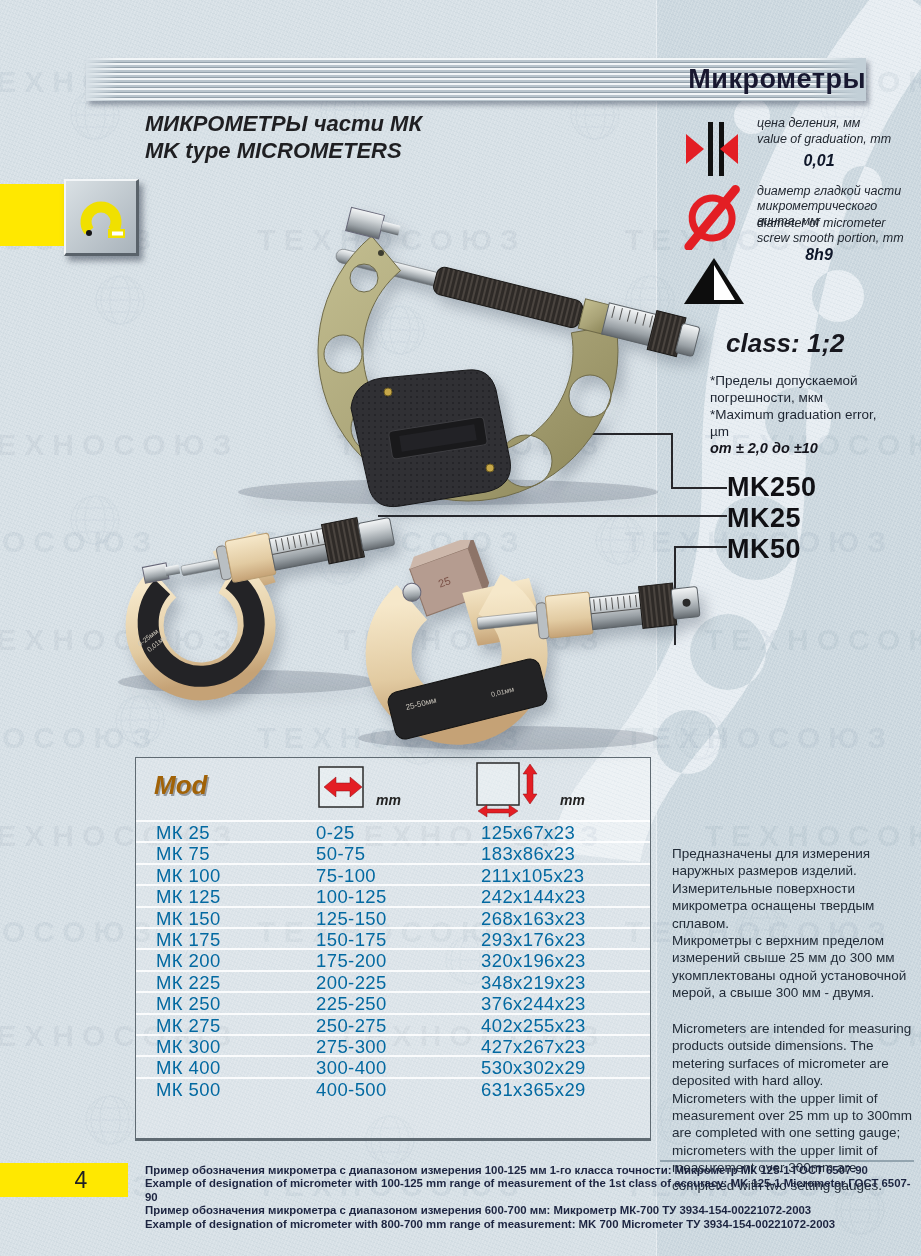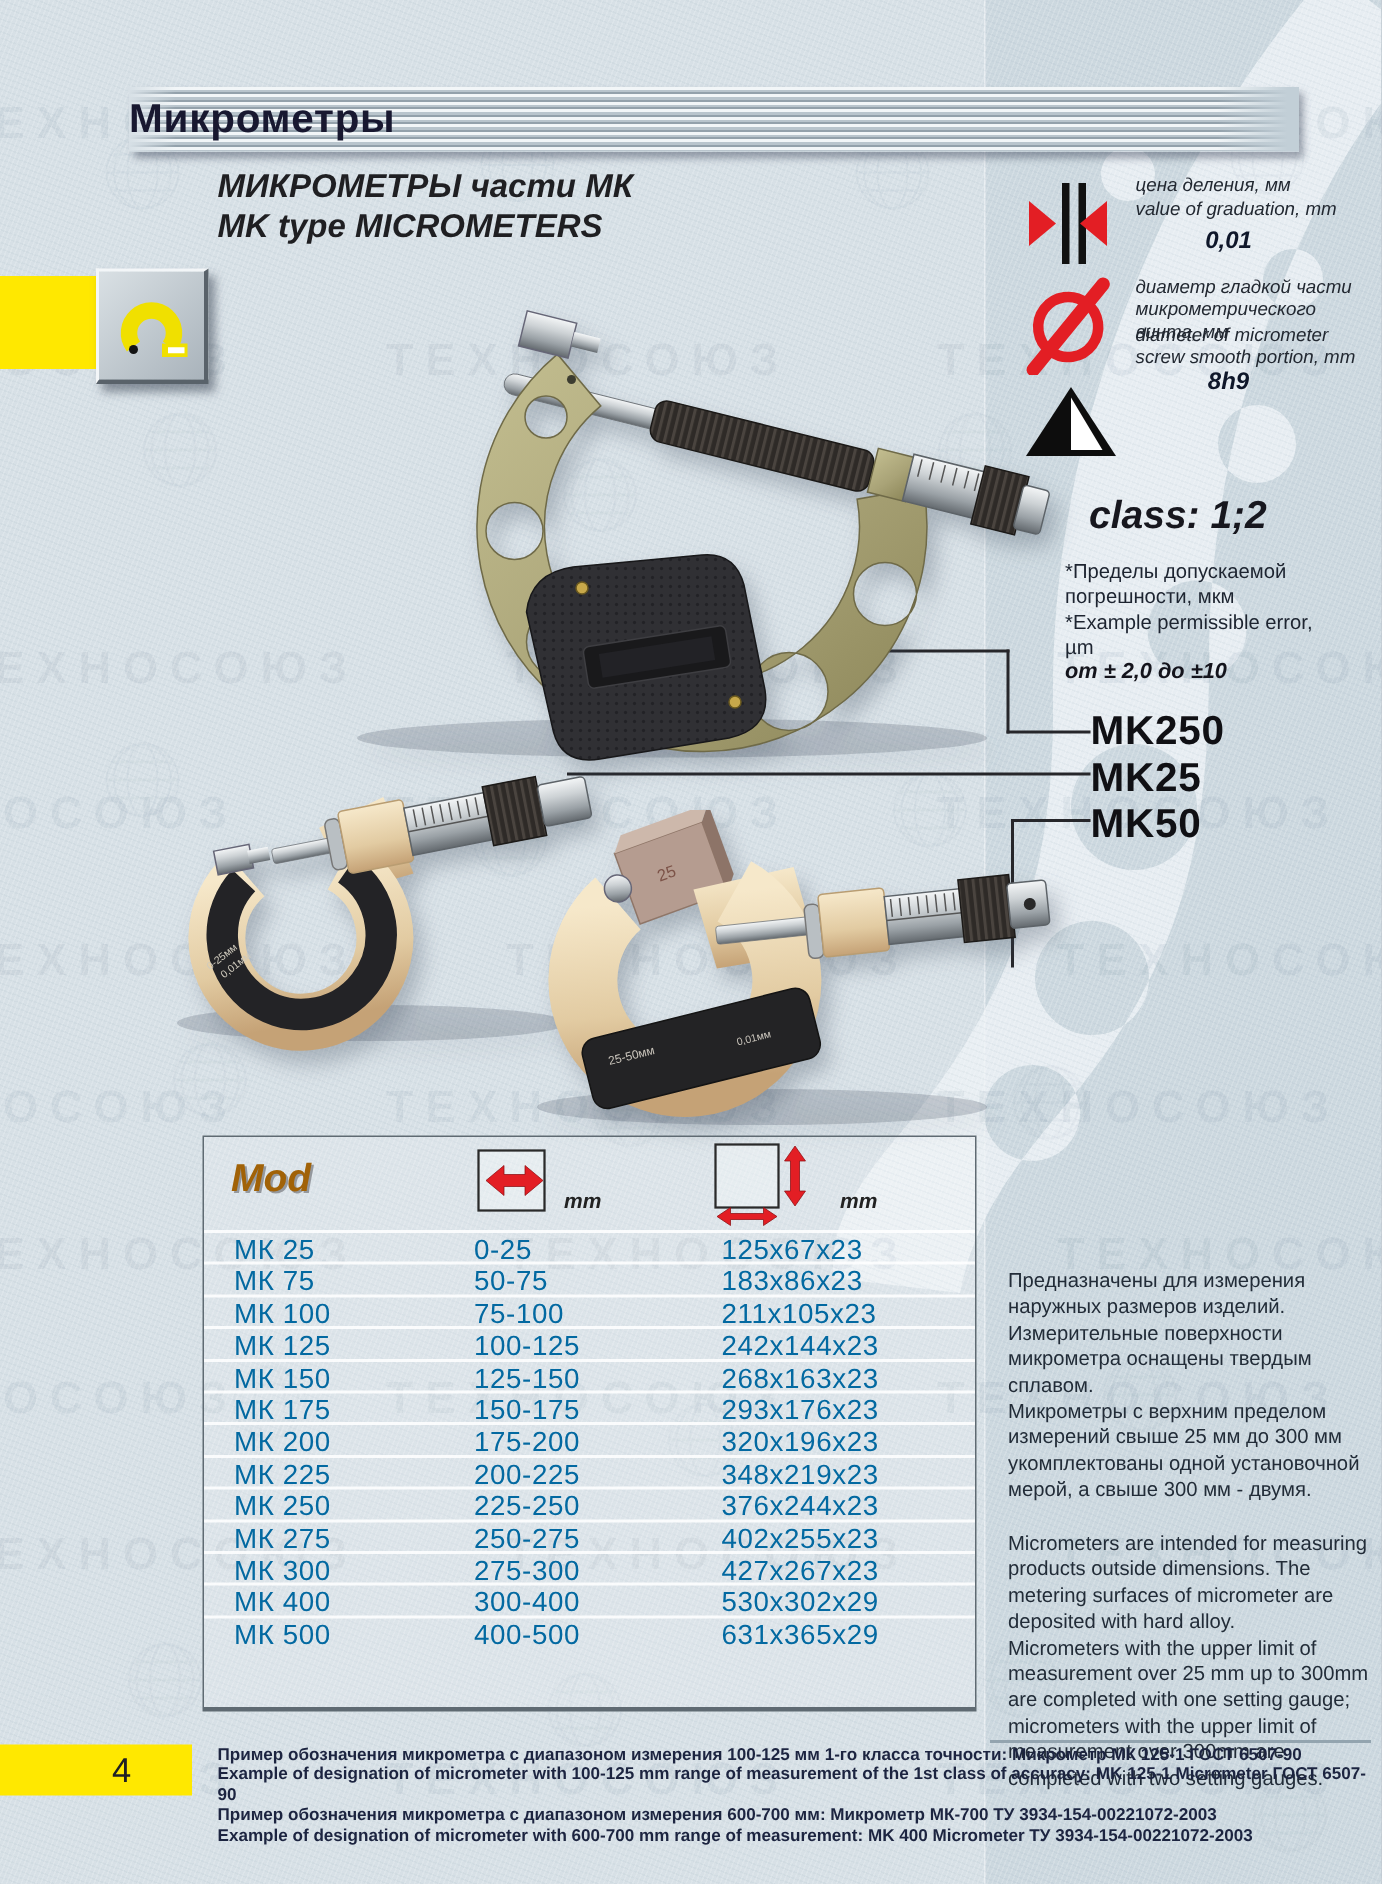--- a/index.html
+++ b/index.html
@@ -13,21 +13,21 @@
     background:#ccd8df;border-left:1px solid rgba(255,255,255,.55);}
   .wm{position:absolute;inset:0;z-index:0;pointer-events:none;}
   .wm text{font-family:"Liberation Sans",sans-serif;font-weight:bold;font-size:30px;
     letter-spacing:8px;fill:#44607a;opacity:.07;}
   .wm .g{stroke:#4e6a80;fill:none;stroke-width:1.2;opacity:.05;}
   .fg{position:absolute;inset:0;z-index:2;}
 
   
   .title-bar{position:absolute;left:86px;top:58px;width:780px;height:43px;
     background:repeating-linear-gradient(180deg,#f2f6f8 0 2px,#b9c5cd 2px 3.5px,#93a1ab 3.5px 5px);
-    box-shadow:3px 4px 5px rgba(55,65,85,.45);display:flex;align-items:center;justify-content:flex-start;}
+    box-shadow:3px 4px 5px rgba(55,65,85,.45);display:flex;align-items:center;justify-content:flex-end;}
   .title-bar::before{content:"";position:absolute;inset:0;
     background:linear-gradient(90deg,#d7e0e6 0,rgba(215,224,230,0) 4%,rgba(215,224,230,0) 93%,#c2cfd7 99%);}
   .title-text{position:relative;font-size:27px;font-weight:bold;color:#181830;letter-spacing:.5px;}
   .subtitle{position:absolute;left:145px;top:110px;font-size:22px;line-height:27px;
     font-weight:bold;font-style:italic;color:#1f1f22;}
 
   
   .logo-yellow-bar{position:absolute;left:0;top:184px;width:64px;height:62px;background:#ffe800;}
   .logo-box{position:absolute;left:64px;top:179px;width:70px;height:72px;
     background:linear-gradient(135deg,#d9e0e4,#a9b3bb);
@@ -214,21 +214,21 @@
 
     <svg class="spec-icon" style="left:682px;top:256px" width="64" height="50">
       <polygon points="32,2 62,48 2,48" fill="#0d0d0d"></polygon>
       <polygon points="32,9 53,44 32,44" fill="#ffffff"></polygon>
     </svg>
 
     <div class="class-label">class: 1;2</div>
 
     <div class="error-note">
       <div>*Пределы допускаемой погрешности, мкм</div>
-      <div>*Example permissible error, µm</div>
+      <div>*Maximum graduation error, µm</div>
       <div class="val">от ± 2,0 до ±10</div>
     </div>
 
     <div class="model-label" style="top:472px">MK250</div>
     <div class="model-label" style="top:503px">MK25</div>
     <div class="model-label" style="top:534px">MK50</div>
 
     <div class="cline" style="left:548px;top:433px;width:125px;height:2px"></div>
     <div class="cline" style="left:671px;top:433px;width:2px;height:56px"></div>
     <div class="cline" style="left:671px;top:487px;width:56px;height:2px"></div>
@@ -410,17 +410,17 @@
 Micrometers with the upper limit of measurement over 25 mm up to 300mm are completed with one setting gauge; micrometers with the upper limit of measurement over 300mm are completed with two setting gauges.</div>
     <div class="desc-rule"></div>
 
     <div class="page-num-bar">
       <span class="page-num">4</span>
     </div>
     <div class="footer-text">
       <div>Пример обозначения микрометра с диапазоном измерения 100-125 мм 1-го класса точности: Микрометр МК 125-1 ГОСТ 6507-90</div>
       <div>Example of designation of micrometer with 100-125 mm range of measurement of the 1st class of accuracy: MK 125-1 Micrometer ГОСТ 6507-90</div>
       <div>Пример обозначения микрометра с диапазоном измерения 600-700 мм: Микрометр МК-700 ТУ 3934-154-00221072-2003</div>
-      <div>Example of designation of micrometer with 600-700 mm range of measurement: MK 400 Micrometer ТУ 3934-154-00221072-2003</div>
+      <div>Example of designation of micrometer with 800-700 mm range of measurement: MK 700 Micrometer ТУ 3934-154-00221072-2003</div>
     </div>
 
   </div>
 </div>
 
 </body></html>

